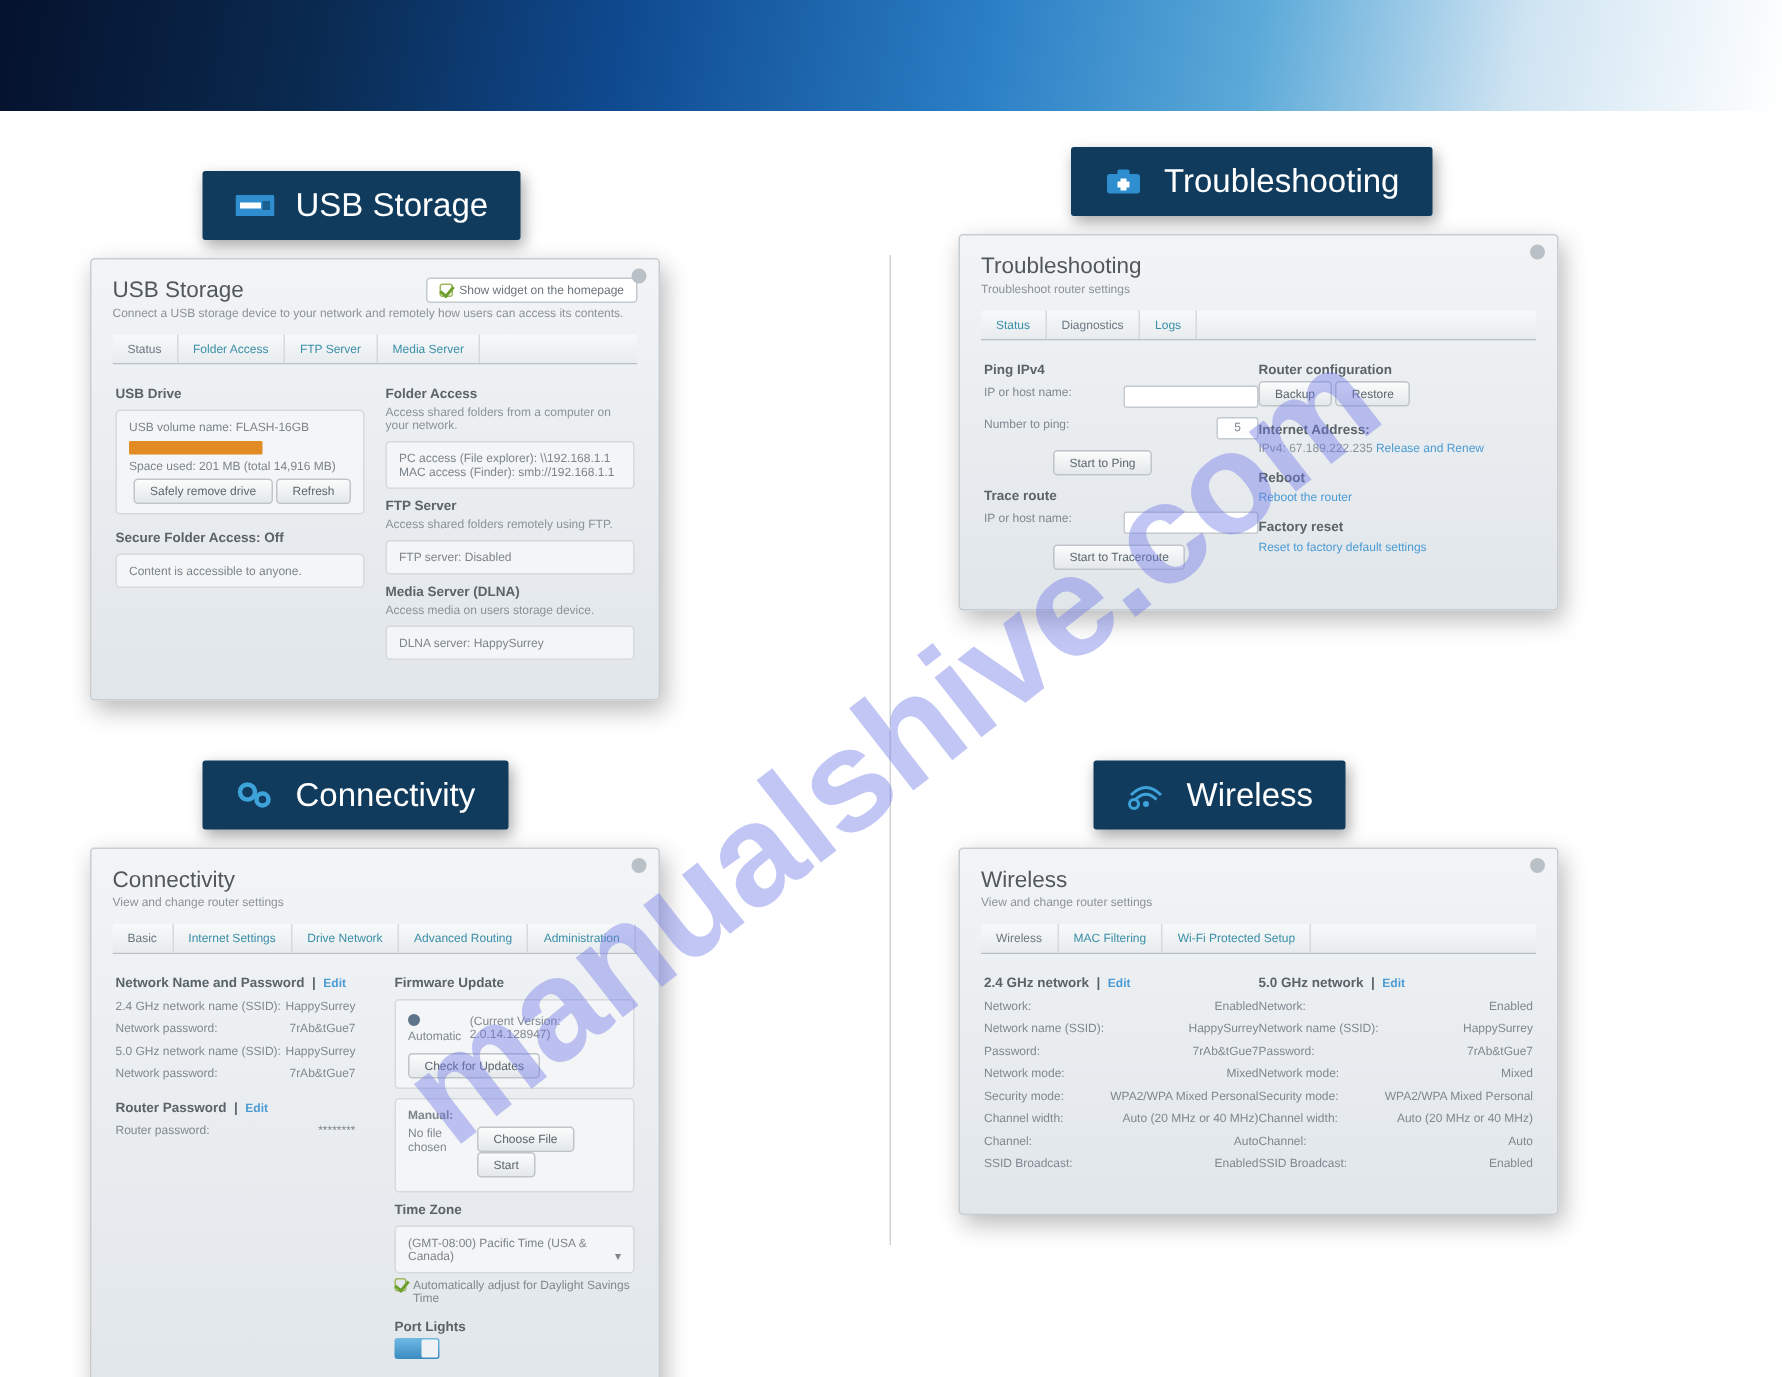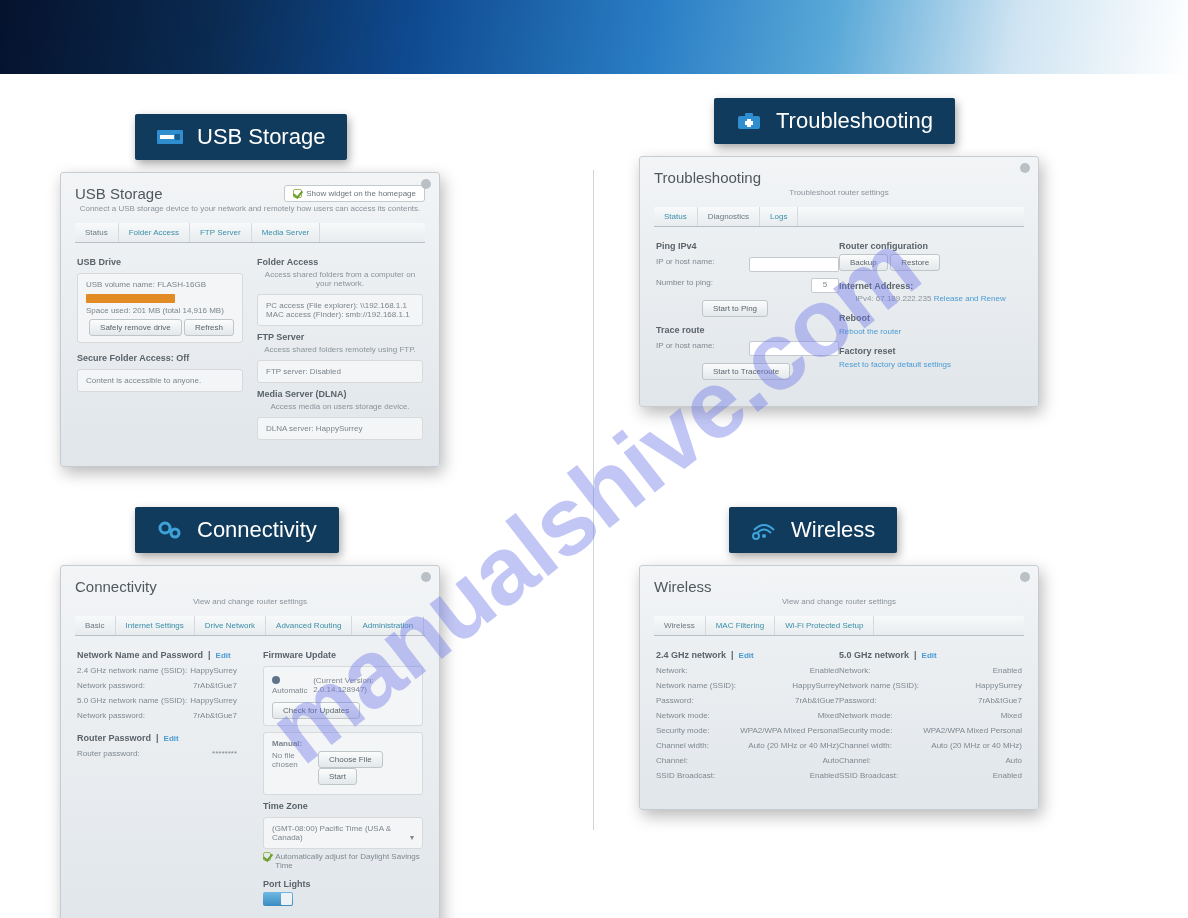--- a/index.html
+++ b/index.html
@@ -13,21 +13,21 @@
   .card {
     background: linear-gradient(180deg,#f2f4f6 0%,#e1e6ea 100%);
     border: 1px solid #c6ccd0; border-radius: 3px;
     box-shadow: 3px 6px 16px rgba(0,0,0,.28);
     padding: 12px 14px 18px;
     font-size: 9px; color: #5d6a73;
     position: relative;
   }
   .card .close-dot { position:absolute; top:6px; right:8px; width:10px; height:10px; border-radius:50%; background:#b9c1c6; }
   .card h2 { font-size: 15px; font-weight: 400; color: #51585d; margin-bottom: 2px; }
-  .card .sub { font-size: 8px; color:#8a939a;text-align:center; }
+  .card .sub { font-size: 8px; color:#8a939a; }
   .card .tabs { display:flex; gap:0; margin-top:10px; border-bottom:1px solid #b7c0c6; background: linear-gradient(#f7f9fa,#e8ecee); border-radius:2px 2px 0 0; }
   .card .tab { padding:5px 10px; font-size:8px; color:#6b7882; border-right:1px solid #d5dade; }
   .card .tab.active { color:#3a8ea8; }
   .card .body { padding:8px 2px; }
   .pill { display:inline-block; background:linear-gradient(#fbfcfc,#e4e8ea); border:1px solid #bfc6ca; border-radius:3px; padding:3px 10px; font-size:8px; color:#5b666d; }
   .soft { background:#f3f5f6; border:1px solid #d6dadd; border-radius:3px; padding:6px 8px; margin-top:6px; font-size:8px; color:#7c858c; }
   .sec-title { font-size:9px; font-weight:600; color:#5a636a; margin:6px 0 3px; }
   .row { display:flex; justify-content:space-between; font-size:8px; color:#7f8890; padding:3px 0; }
   .input { display:inline-block; background:#fff; border:1px solid #c4cacf; border-radius:2px; height:15px; }
   .wm { position:absolute; left:50%; top:50%; transform:translate(-50%,-50%) rotate(-38deg); font-size:96px; font-weight:700; color:rgba(110,120,230,.42); letter-spacing:-1px; pointer-events:none; white-space:nowrap; z-index:50; }

